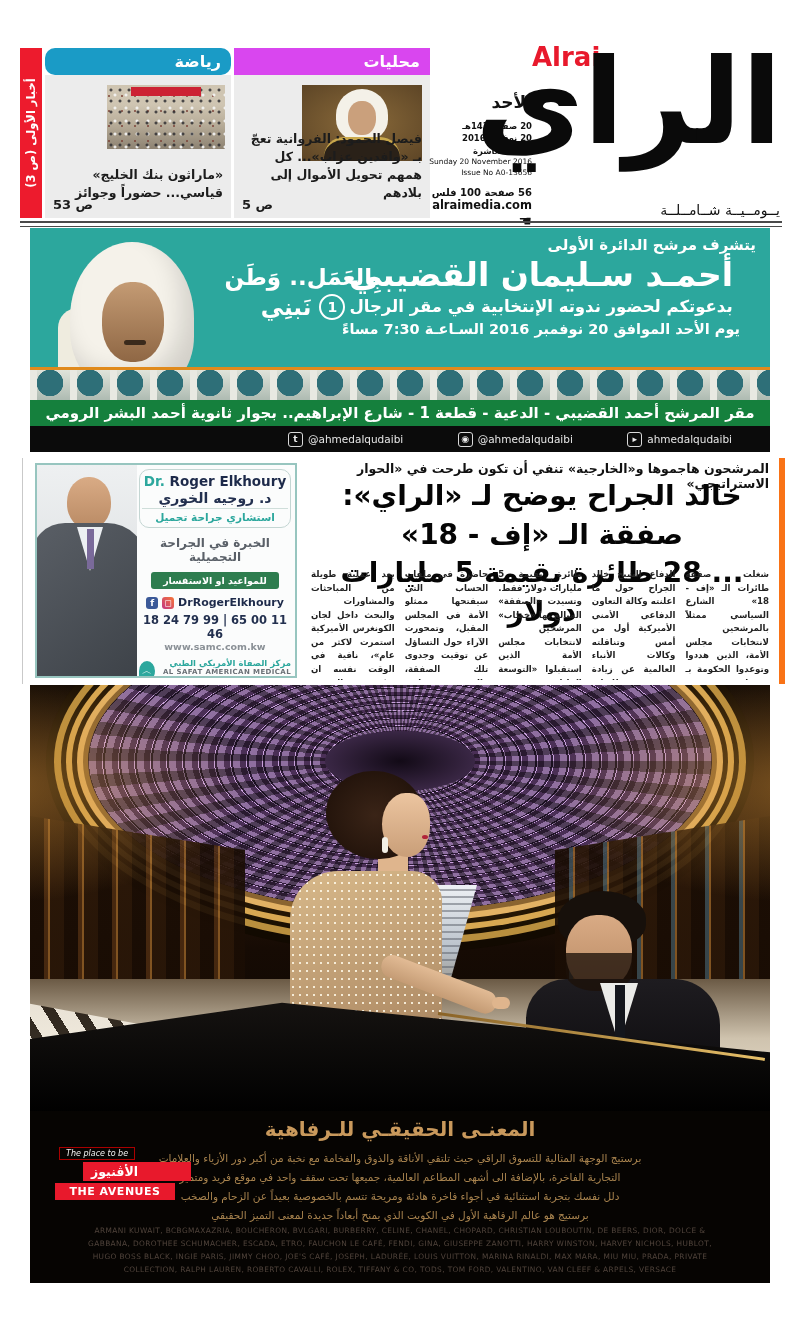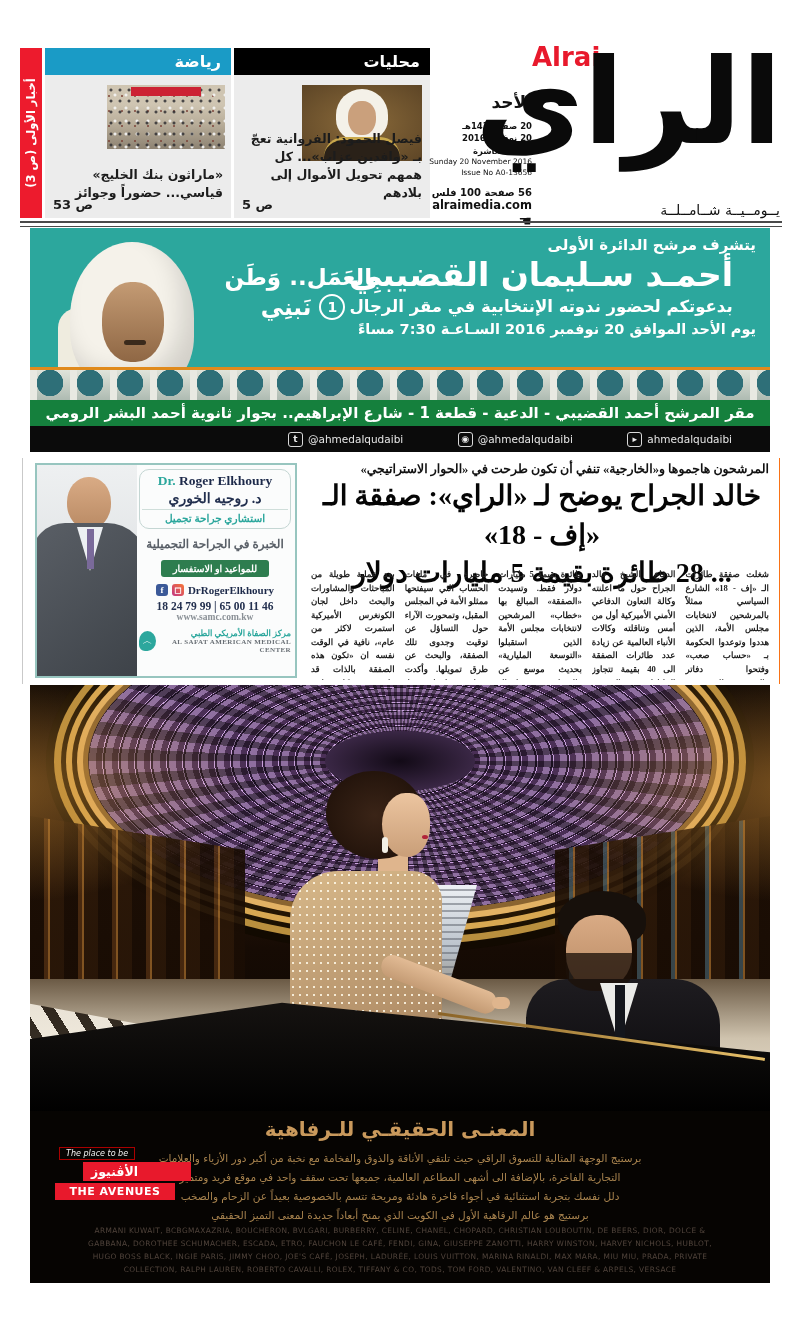--- a/index.html
+++ b/index.html
@@ -9,23 +9,23 @@
   
   .top{position:absolute;left:20px;top:40px;width:762px;height:180px;}
   .edge-strip{position:absolute;left:0;top:8px;width:22px;height:170px;background:#ed1b2d;}
   .edge-label{position:absolute;top:50%;left:50%;transform:translate(-50%,-50%) rotate(-90deg);
       white-space:nowrap;color:#fff;font-size:11.5px;font-weight:bold;}
   .teaser{position:absolute;top:8px;height:170px;}
   .teaser-head{height:27px;line-height:27px;color:#fff;font-size:16px;font-weight:bold;
       text-align:right;padding:0 10px;direction:rtl;}
   .teaser-body{position:absolute;top:27px;left:0;right:0;bottom:0;background:#ececec;}
   .sports{left:25px;width:186px;}
-  .sports .teaser-head{background:#1a9bc6;}
+  .sports .teaser-head{background:#1a9bc6;border-radius:10px;}
   .local{left:214px;width:196px;}
-  .local .teaser-head{background:#000000;}
+  .local .teaser-head{background:#d946ef;}
   .t-photo{position:absolute;top:10px;overflow:hidden;}
   .sports-photo{right:6px;width:118px;height:64px;background:
       radial-gradient(circle at 4px 5px, rgba(40,40,45,.8) 1.2px, transparent 1.8px),
       radial-gradient(circle at 8px 10px, rgba(245,245,245,.9) 1.2px, transparent 1.8px),
       radial-gradient(circle at 2px 11px, rgba(120,60,50,.7) 1px, transparent 1.5px),
       linear-gradient(#cfc5b2 0 30%, #b9ae9a 60%, #8d8272);
       background-size:9px 11px,11px 13px,13px 15px,100% 100%;}
   .sports-banner{position:absolute;left:24px;top:2px;width:70px;height:9px;background:#cc2233;}
   .local-photo{right:8px;width:120px;height:76px;background:radial-gradient(#8a6a3a,#5d4526);}
   .lp-ghutra{position:absolute;left:34px;top:4px;width:52px;height:52px;background:#f4f1e8;
@@ -50,21 +50,21 @@
   .logo-tag{position:absolute;right:2px;bottom:0;font-size:14px;color:#111;direction:rtl;}
   .double-rule{position:absolute;left:20px;top:221px;width:762px;height:3px;
       border-top:2px solid #4a4a4a;border-bottom:1px solid #4a4a4a;}
 
   
   .banner{position:absolute;left:30px;top:228px;width:740px;height:224px;background:#2ca79d;overflow:hidden;}
   .banner-text{position:absolute;right:14px;top:8px;width:430px;color:#fff;direction:rtl;text-align:center;}
   .b-intro{text-align:right;font-size:15px;font-weight:bold;margin-bottom:2px;}
   .b-name{font-size:33px;font-weight:bold;letter-spacing:1px;line-height:1.15;}
   .b-line2{font-size:16.5px;font-weight:bold;margin-top:3px;}
-  .b-line3{font-size:14.5px;font-weight:bold;margin-top:5px;text-align:right;}
+  .b-line3{font-size:14.5px;font-weight:bold;margin-top:5px;}
   .slogan{position:absolute;left:178px;top:36px;width:190px;color:#fff;text-align:center;direction:rtl;}
   .slogan-l1{font-size:23px;font-weight:bold;}
   .slogan-l2{font-size:23px;font-weight:bold;margin-top:4px;}
   .num-circle{display:inline-block;width:22px;height:22px;line-height:22px;border:2px solid #fff;
       border-radius:50%;font-size:14px;margin-left:8px;vertical-align:3px;}
   .facade{position:absolute;left:0;top:139px;width:100%;height:30px;border-top:3px solid #e08a1c;
       background:
         repeating-linear-gradient(90deg,#e8e9e2 0 7px,transparent 7px 40px),
         radial-gradient(circle at 20px 13px,#2e6f78 0 13px,transparent 13.5px),
         linear-gradient(#dfe3da,#aebbb2);
@@ -83,21 +83,21 @@
   .cp-drape{position:absolute;left:8px;top:70px;width:44px;height:150px;background:#efecdf;
       border-radius:20px 8px 10px 30px;}
   .cp-face{position:absolute;left:52px;top:44px;width:62px;height:80px;
       background:linear-gradient(#c49b74,#8f6744);border-radius:46%;}
   .cp-mustache{position:absolute;left:74px;top:102px;width:22px;height:5px;background:#3a2a1c;border-radius:3px;}
   .cp-robe{position:absolute;left:-8px;top:140px;width:200px;height:130px;
       background:linear-gradient(#f8f5ed,#e7e0cf);border-radius:46px 60px 0 0;}
 
   
   .article{position:absolute;left:22px;top:458px;width:756px;height:226px;
-      border-left:1px solid #c9c9c9;border-right:1px solid #f97316;font-family:Liberation Serif, serif;}
+      border-left:1px solid #c9c9c9;border-right:6px solid #f97316;}
   .kicker{position:absolute;left:288px;right:10px;top:3px;direction:rtl;text-align:right;
       font-size:12.5px;font-weight:bold;color:#111;}
   .headline{position:absolute;left:288px;right:6px;top:19px;direction:rtl;text-align:center;
       font-size:28px;font-weight:bold;color:#050505;line-height:1.38;}
   .cols{position:absolute;left:288px;right:10px;top:110px;height:112px;display:flex;
       flex-direction:row-reverse;gap:10px;}
   .col{flex:1;direction:rtl;text-align:justify;font-size:8.6px;line-height:1.58;color:#222;
       font-weight:bold;overflow:hidden;}
 
   

